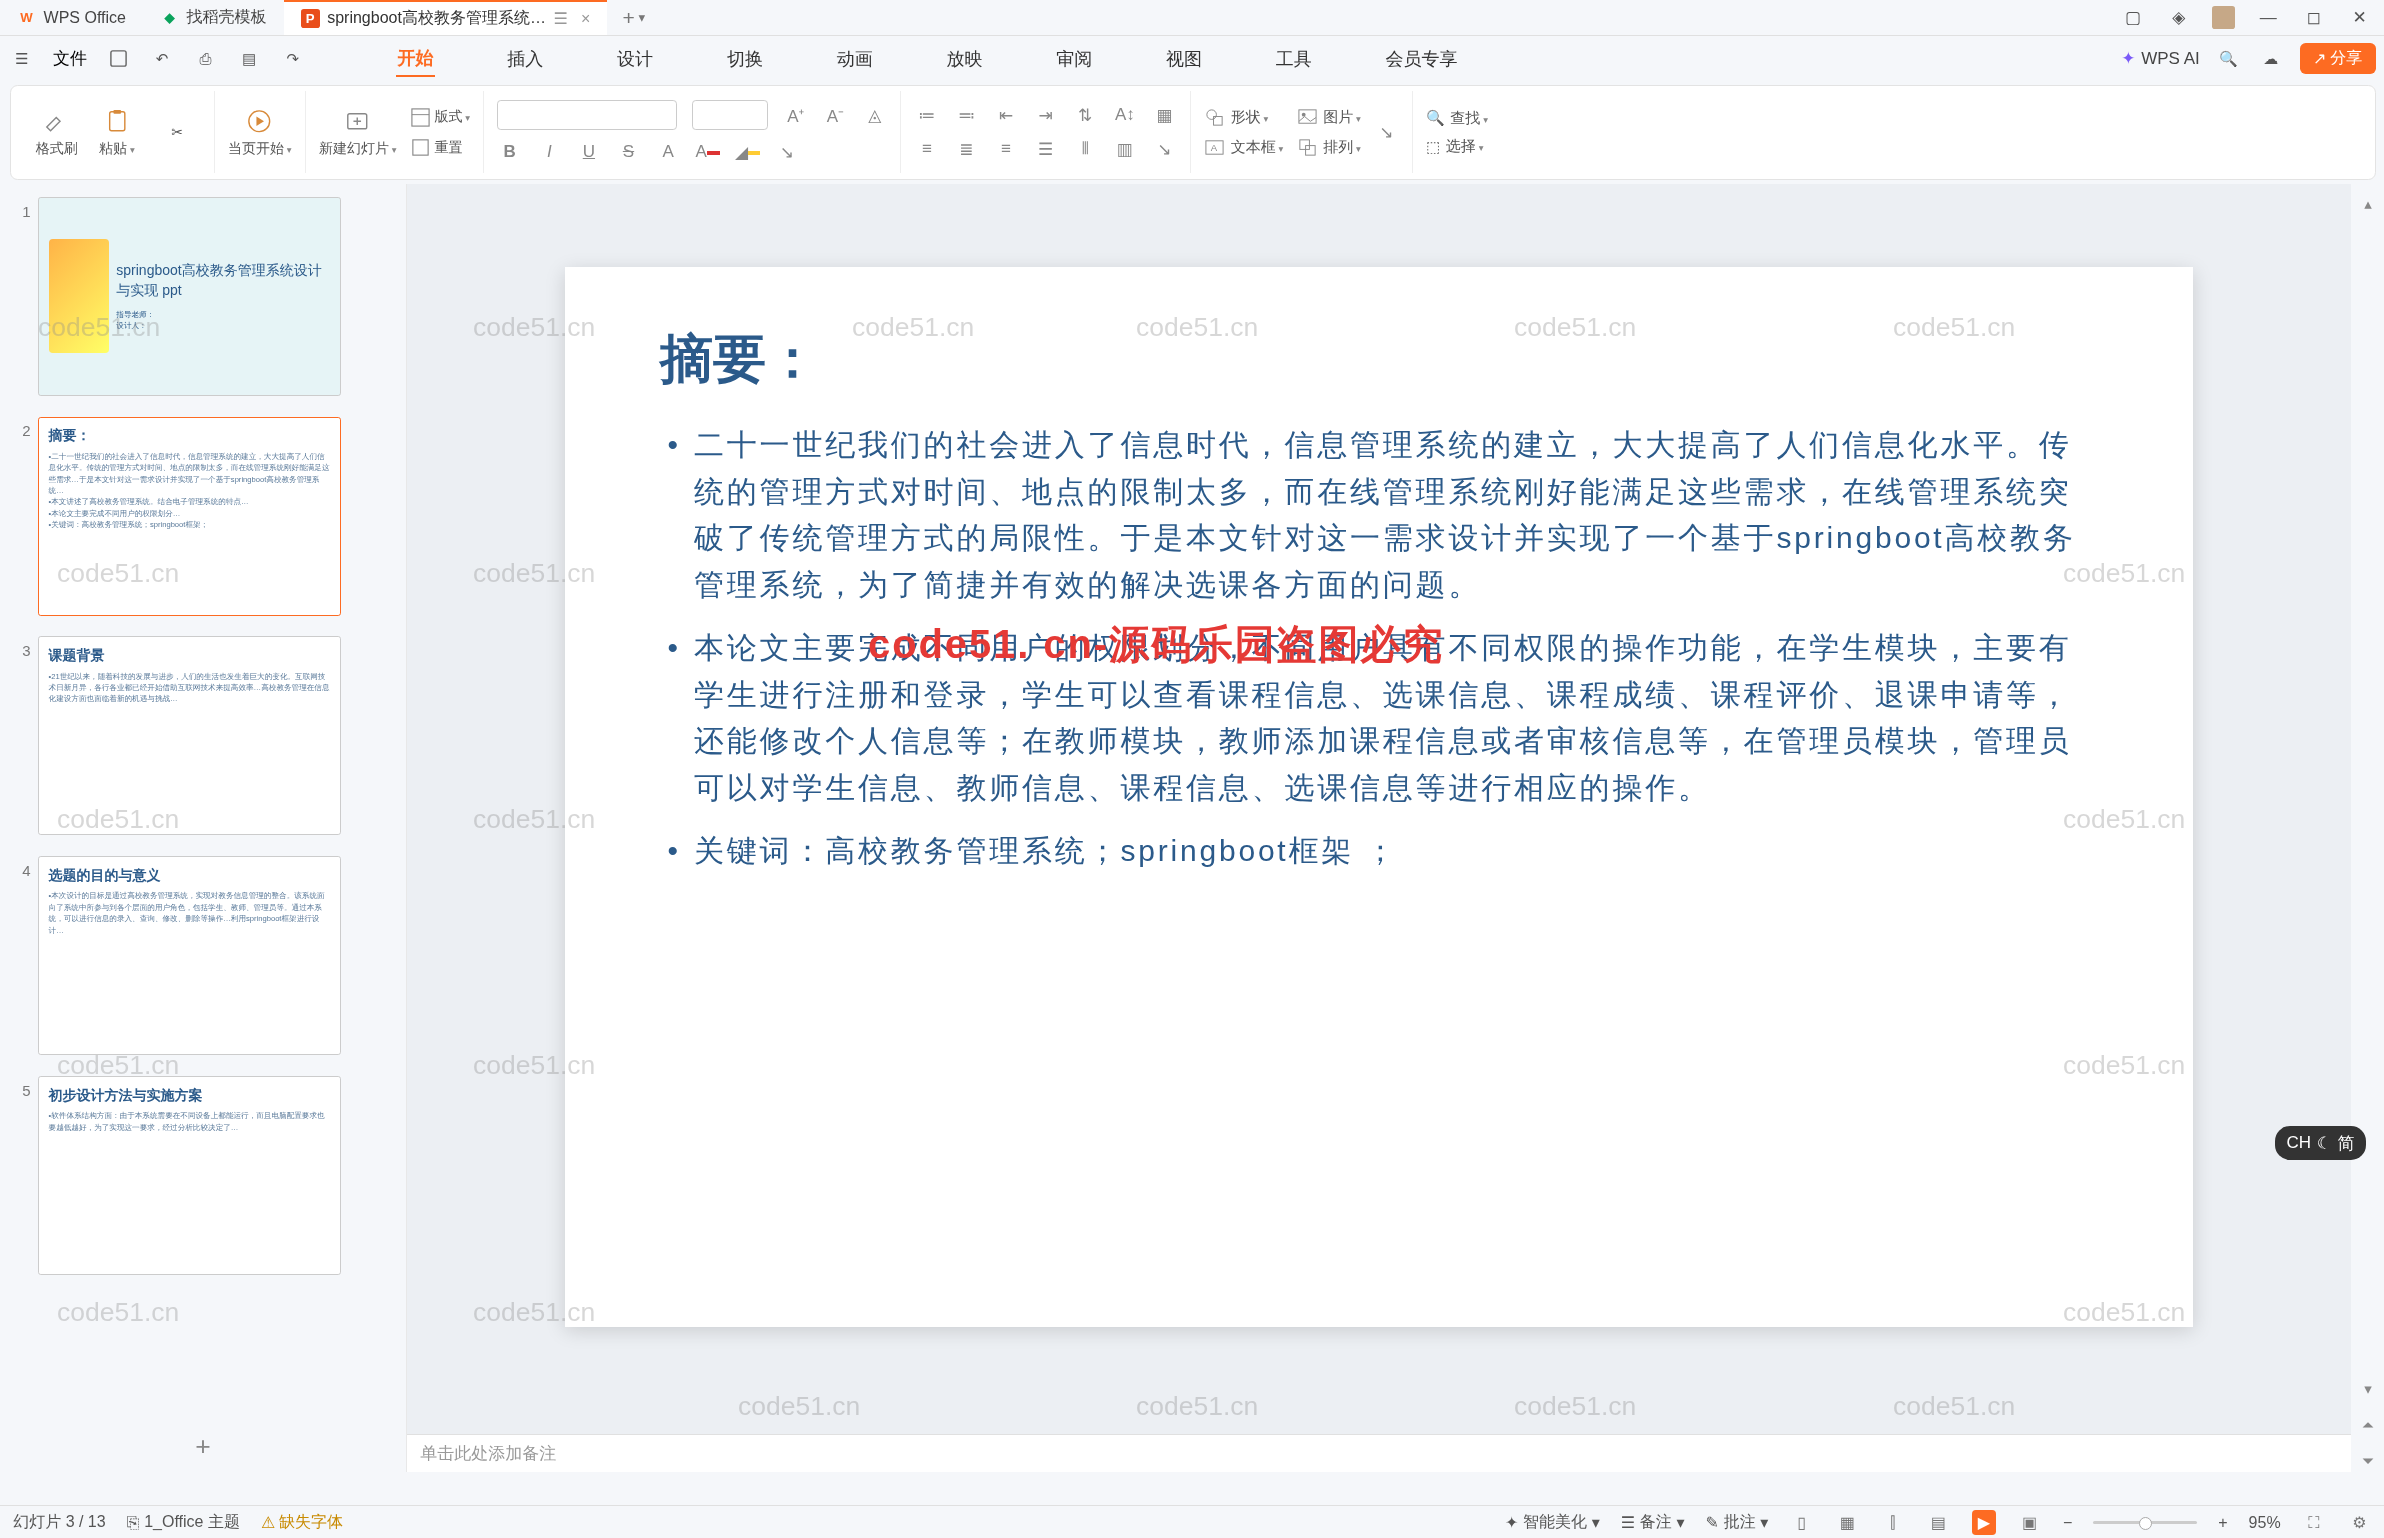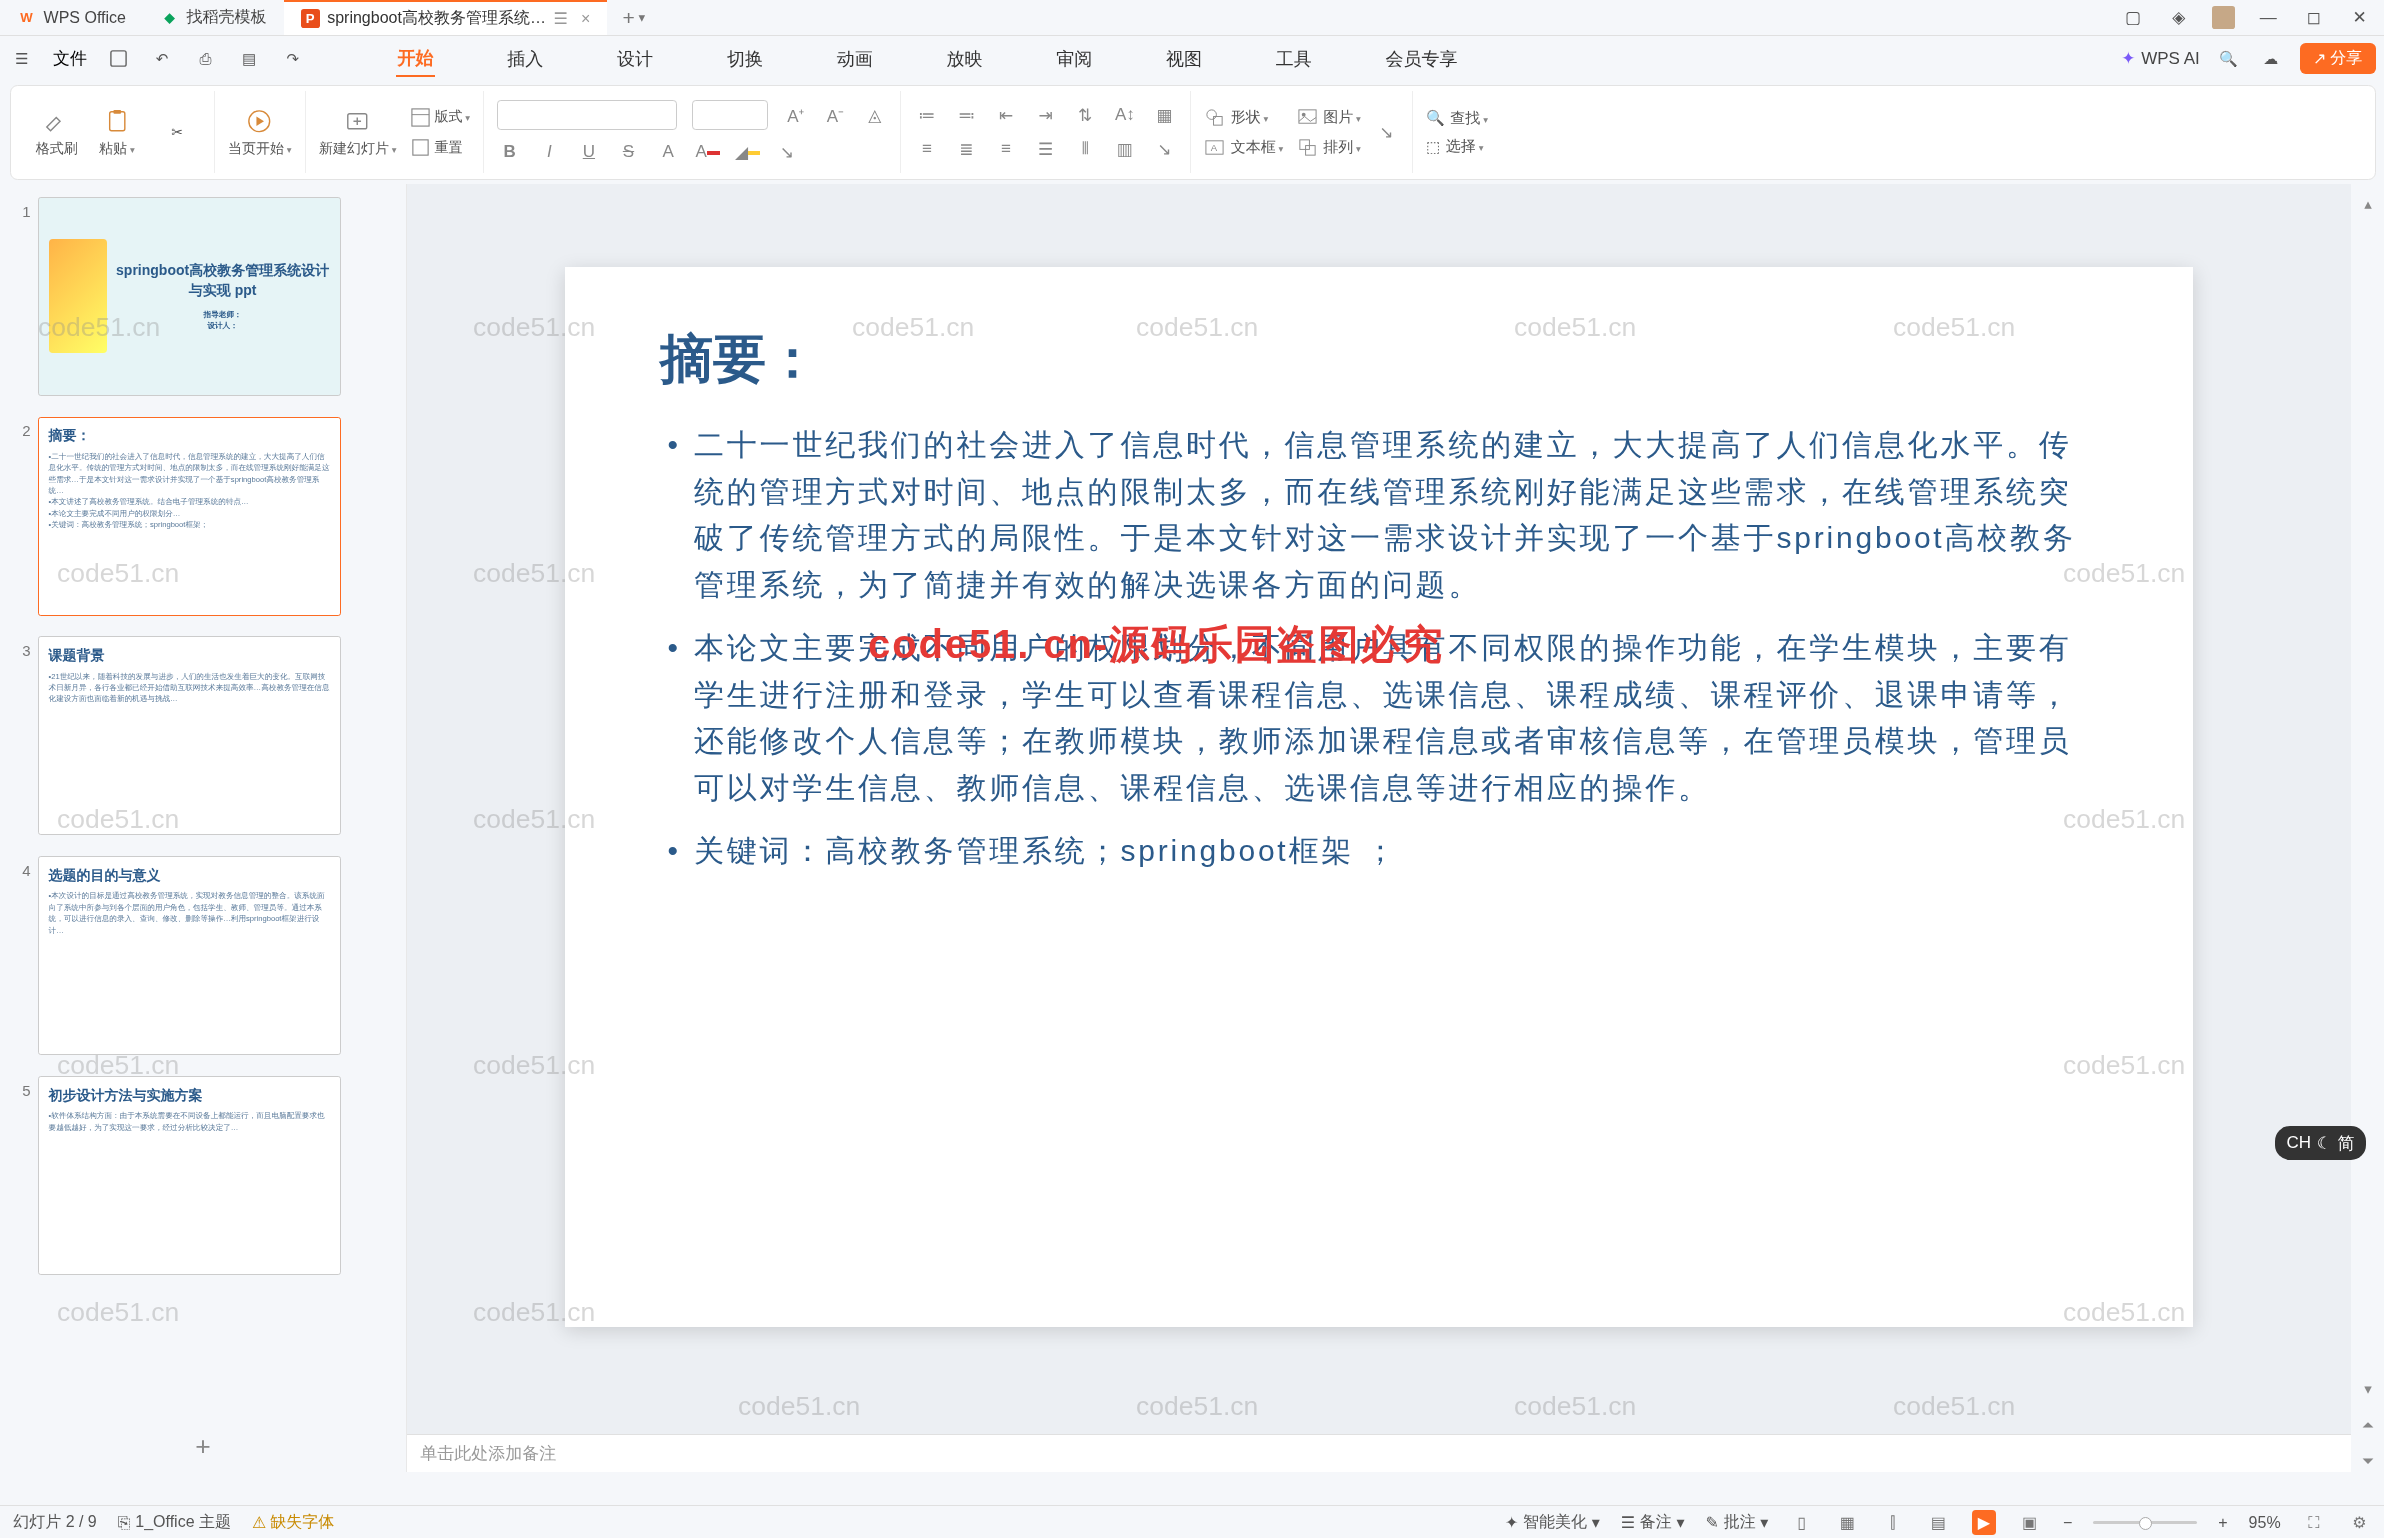--- a/index.html
+++ b/index.html
@@ -58,21 +58,21 @@
 .thumblist { flex:1; overflow:auto; padding:9.5px 5.7px; }
 .slidewrap { display:flex; align-items:flex-start; gap:7.6px; margin-bottom:13.2px; padding:3.8px; }
 .slidewrap .num { width:21px; text-align:right; font-size:15px; color:#777; padding-top:5.7px; }
 .thumb { width:303px; height:199px; background:#fff; border:0.9px solid #ccc; border-radius:2.8px; overflow:hidden; cursor:pointer; padding:9.5px; display:flex; flex-direction:column; }
 .slidewrap.sel .thumb { border:1.9px solid #fd6b22; }
 .thumb .th-title { font-size:14px; color:#2b5a8a; font-weight:bold; margin-bottom:5.7px; }
 .thumb .th-body { font-size:8.5px; color:#2b5a8a; line-height:1.5; }
 .thumb .th-body.tiny { font-size:7.6px; color:#5a7a9a; }
 .thumb.cover { display:flex; align-items:center; justify-content:center; flex-direction:row; background:#e6f4f6; }
 .thumb.cover .cov-img { width:76px; height:114px; background:linear-gradient(135deg,#ffb347,#ff6); border-radius:3.8px; }
-.thumb.cover .cov-txt { font-size:14px; color:#2b5a8a; font-weight:bold; text-align:center; line-height:1.4; margin-left:7.6px; }
+.thumb.cover .cov-txt { font-size:14px; color:#2b5a8a; font-weight:normal; text-align:left; line-height:1.4; margin-left:7.6px; }
 .addslide { text-align:center; font-size:26.5px; color:#888; padding:9.5px; cursor:pointer; }
 
 
 .canvaswrap { flex:1; background:#eceff3; display:flex; flex-direction:column; overflow:hidden; }
 .canvas { flex:1; display:flex; align-items:center; justify-content:center; padding:19px; }
 .slide { width:1628px; height:1060px; background:#fff; box-shadow:0 3.8px 19px rgba(0,0,0,0.15); padding:57px 95px; overflow:hidden; position:relative; }
 .slide h1 { font-size:53px; color:#2b5a8a; font-weight:bold; margin-bottom:26.5px; }
 .slide ul { list-style:none; }
 .slide li { font-size:30px; color:#2b5a8a; line-height:1.55; margin-bottom:17px; padding-left:34px; position:relative; letter-spacing:2.8px; }
 .slide li::before { content:"•"; position:absolute; left:7.6px; top:0; color:#2b5a8a; }
@@ -422,21 +422,21 @@
 <div class="wm" style="top:1391px;left:1893px;">code51.cn</div>
 <div class="wm" style="top:1297px;left:2063px;">code51.cn</div>
 
 <div class="ime">
   <span>CH</span>
   <span>☾</span>
   <span>简</span>
 </div>
 
 <div class="statusbar">
-  <span>幻灯片 2 / 9</span>
+  <span>幻灯片 3 / 13</span>
   <span class="btn">
     <span>⎘</span>
     <span>1_Office 主题</span>
   </span>
   <span class="warn">
     <span>⚠</span>
     <span>缺失字体</span>
   </span>
   <span class="sp"></span>
   <span class="btn">

